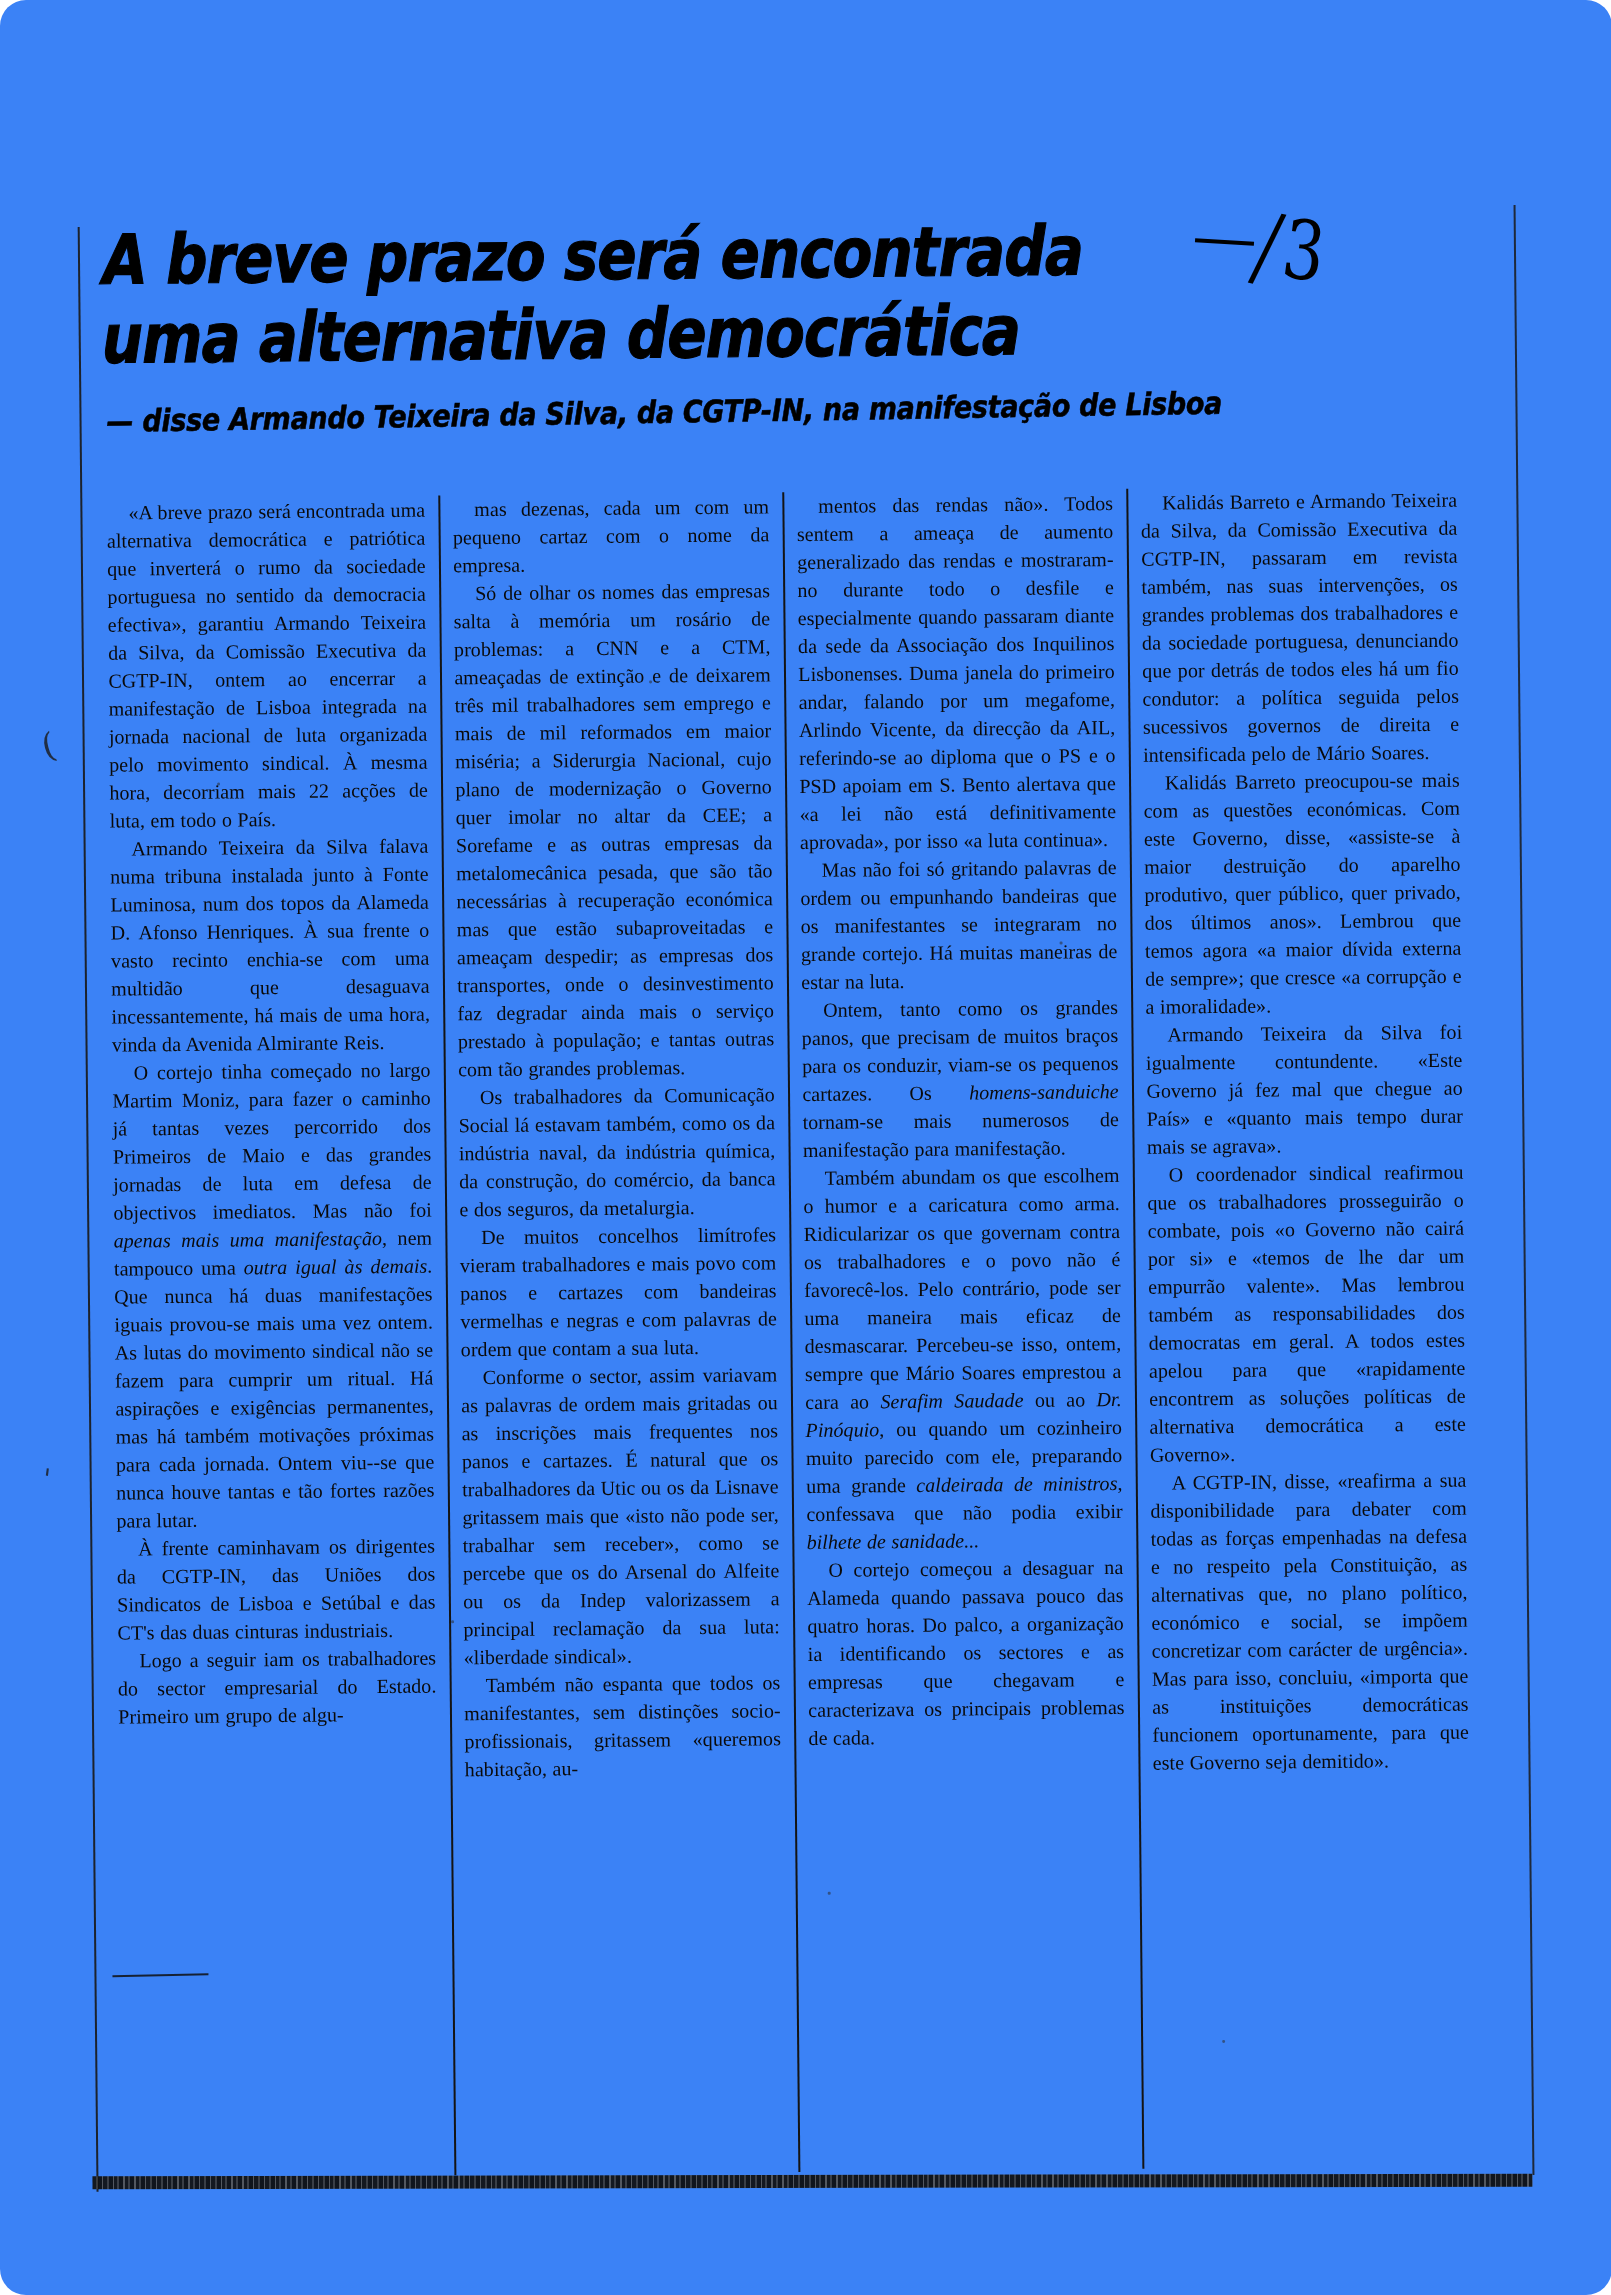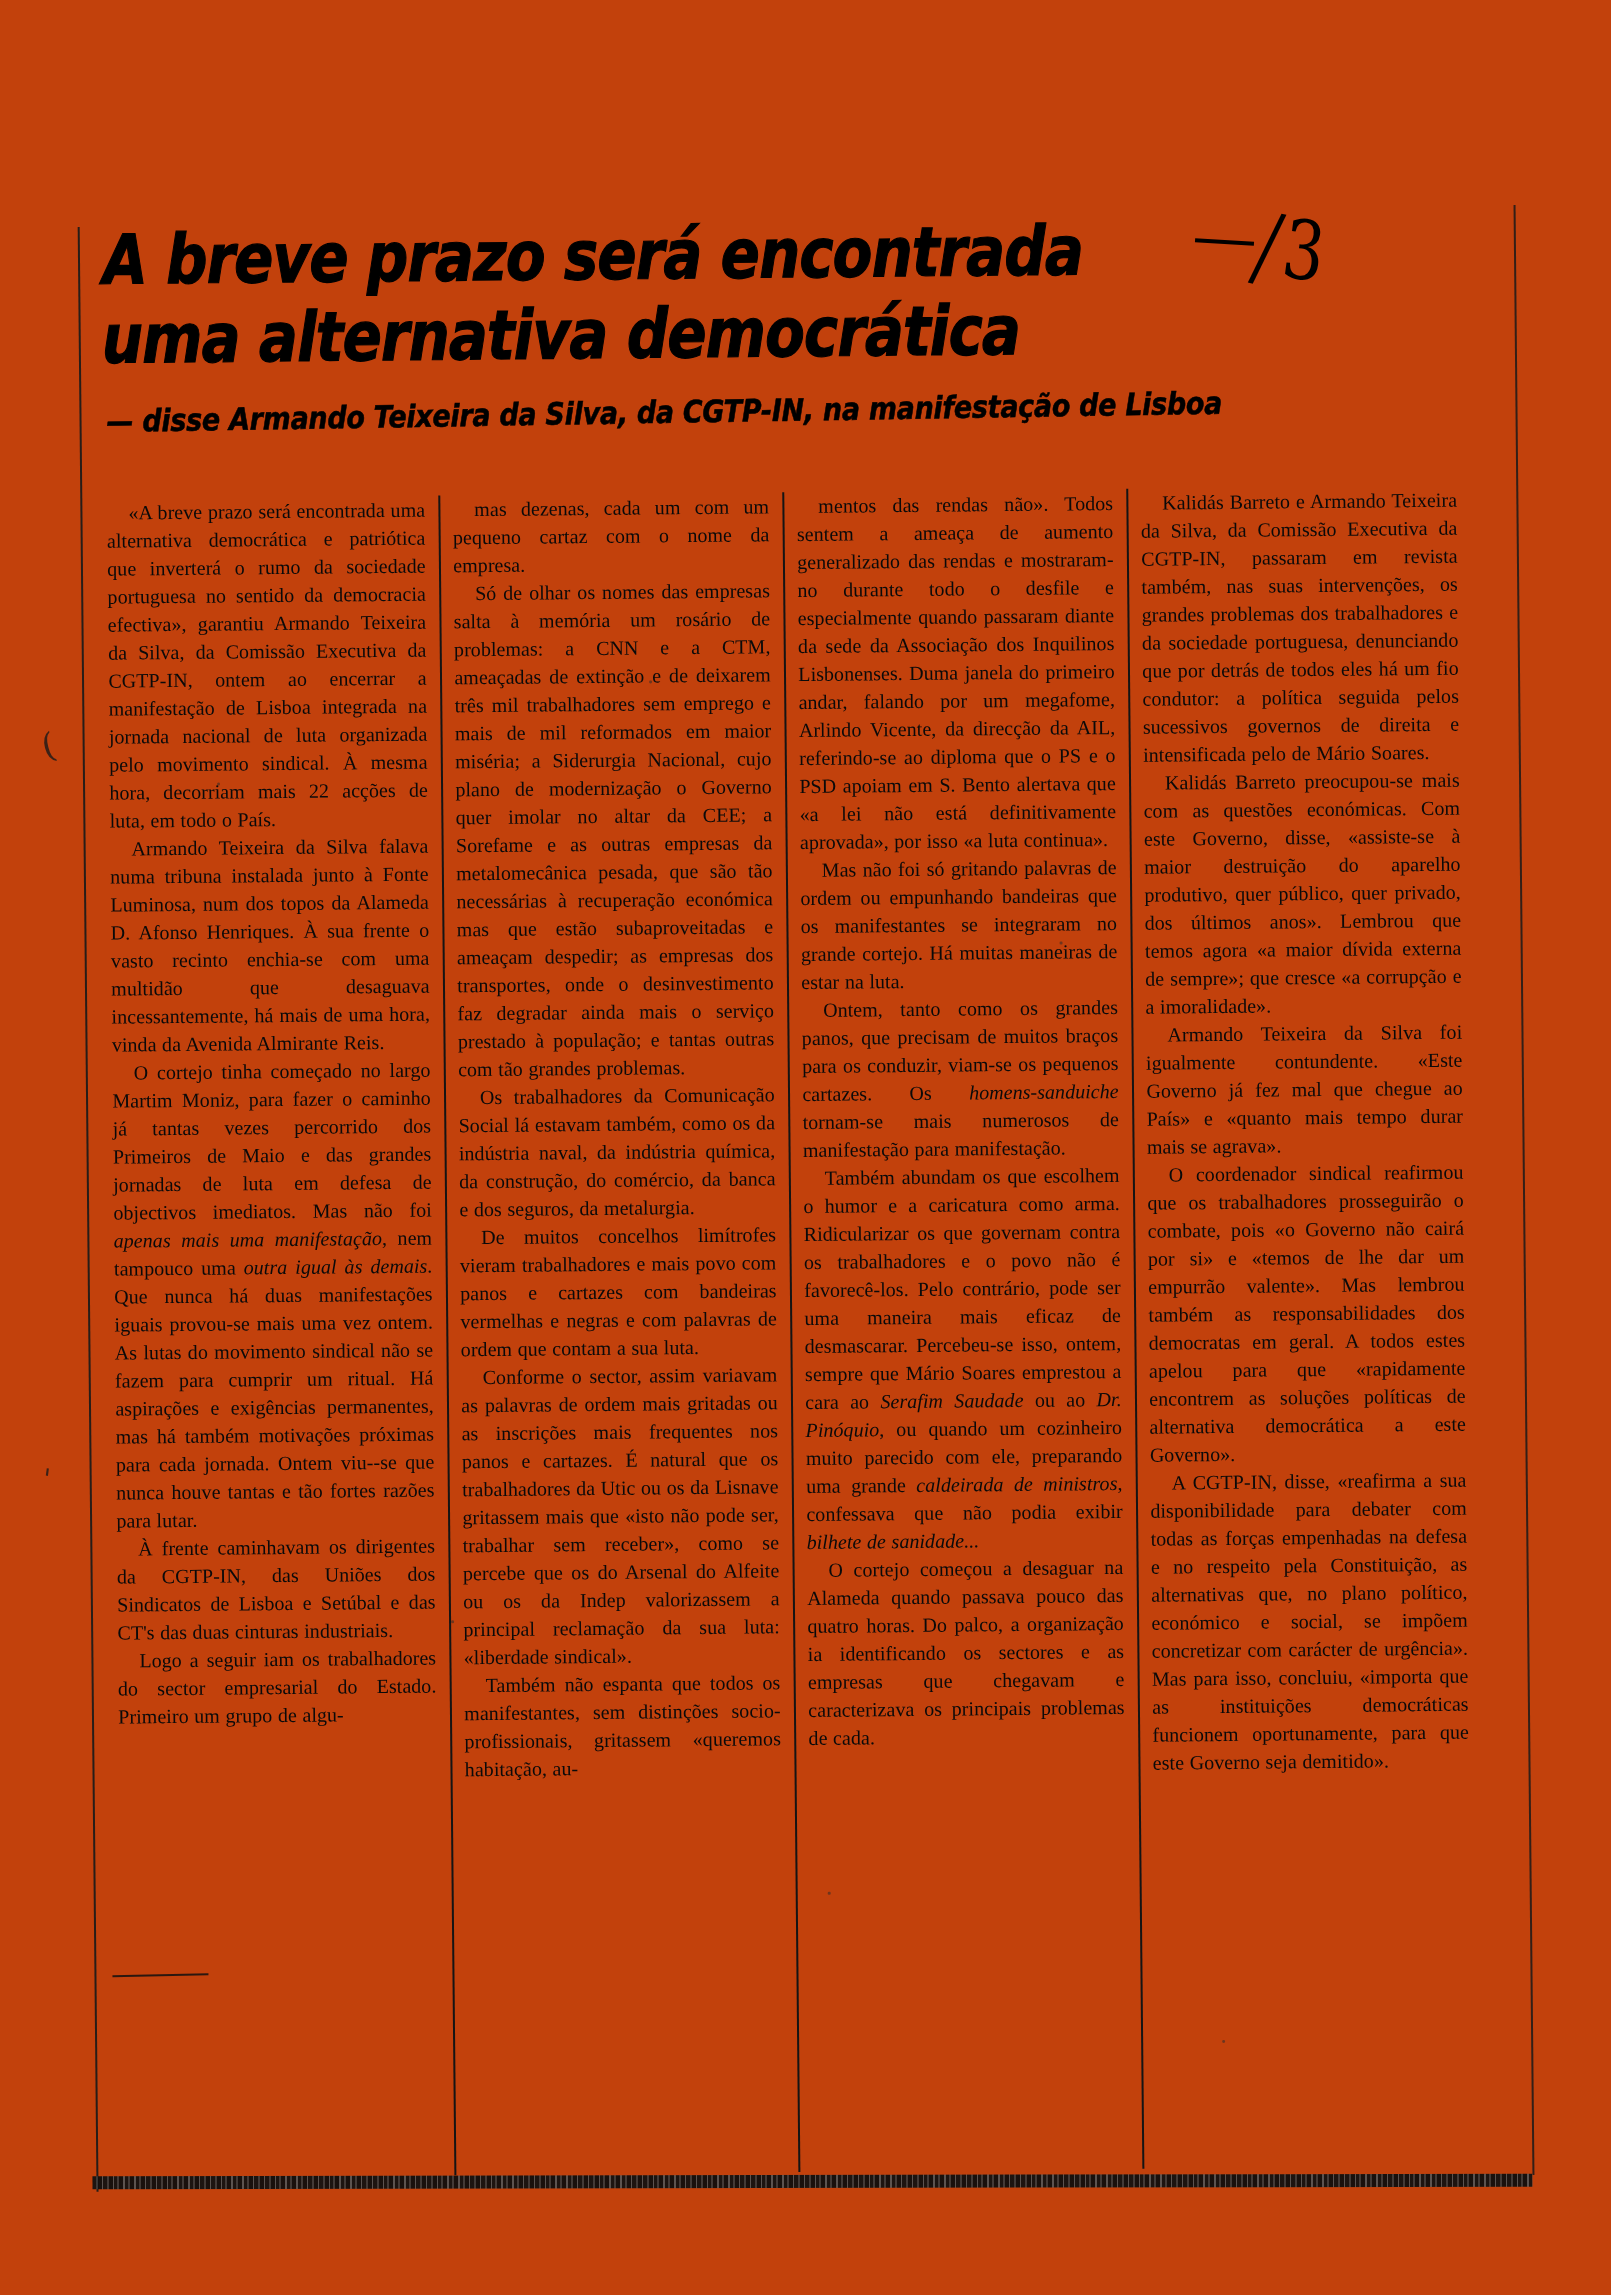--- a/index.html
+++ b/index.html
@@ -12,21 +12,22 @@
     height: 2295px;
     font-family: "Liberation Serif", serif;
     position: relative;
     overflow: hidden;
   }
 
   
   #scan-page {
     position: absolute;
     inset: 0;
-    background: #c2410c;
+    background: #3b82f6;
+    border-radius: 26px;
   }
 
   
   #clipping {
     position: absolute;
     left: 74px;
     top: 197px;
     width: 1454px;
     height: 1995px;
     transform: rotate(-0.55deg);

